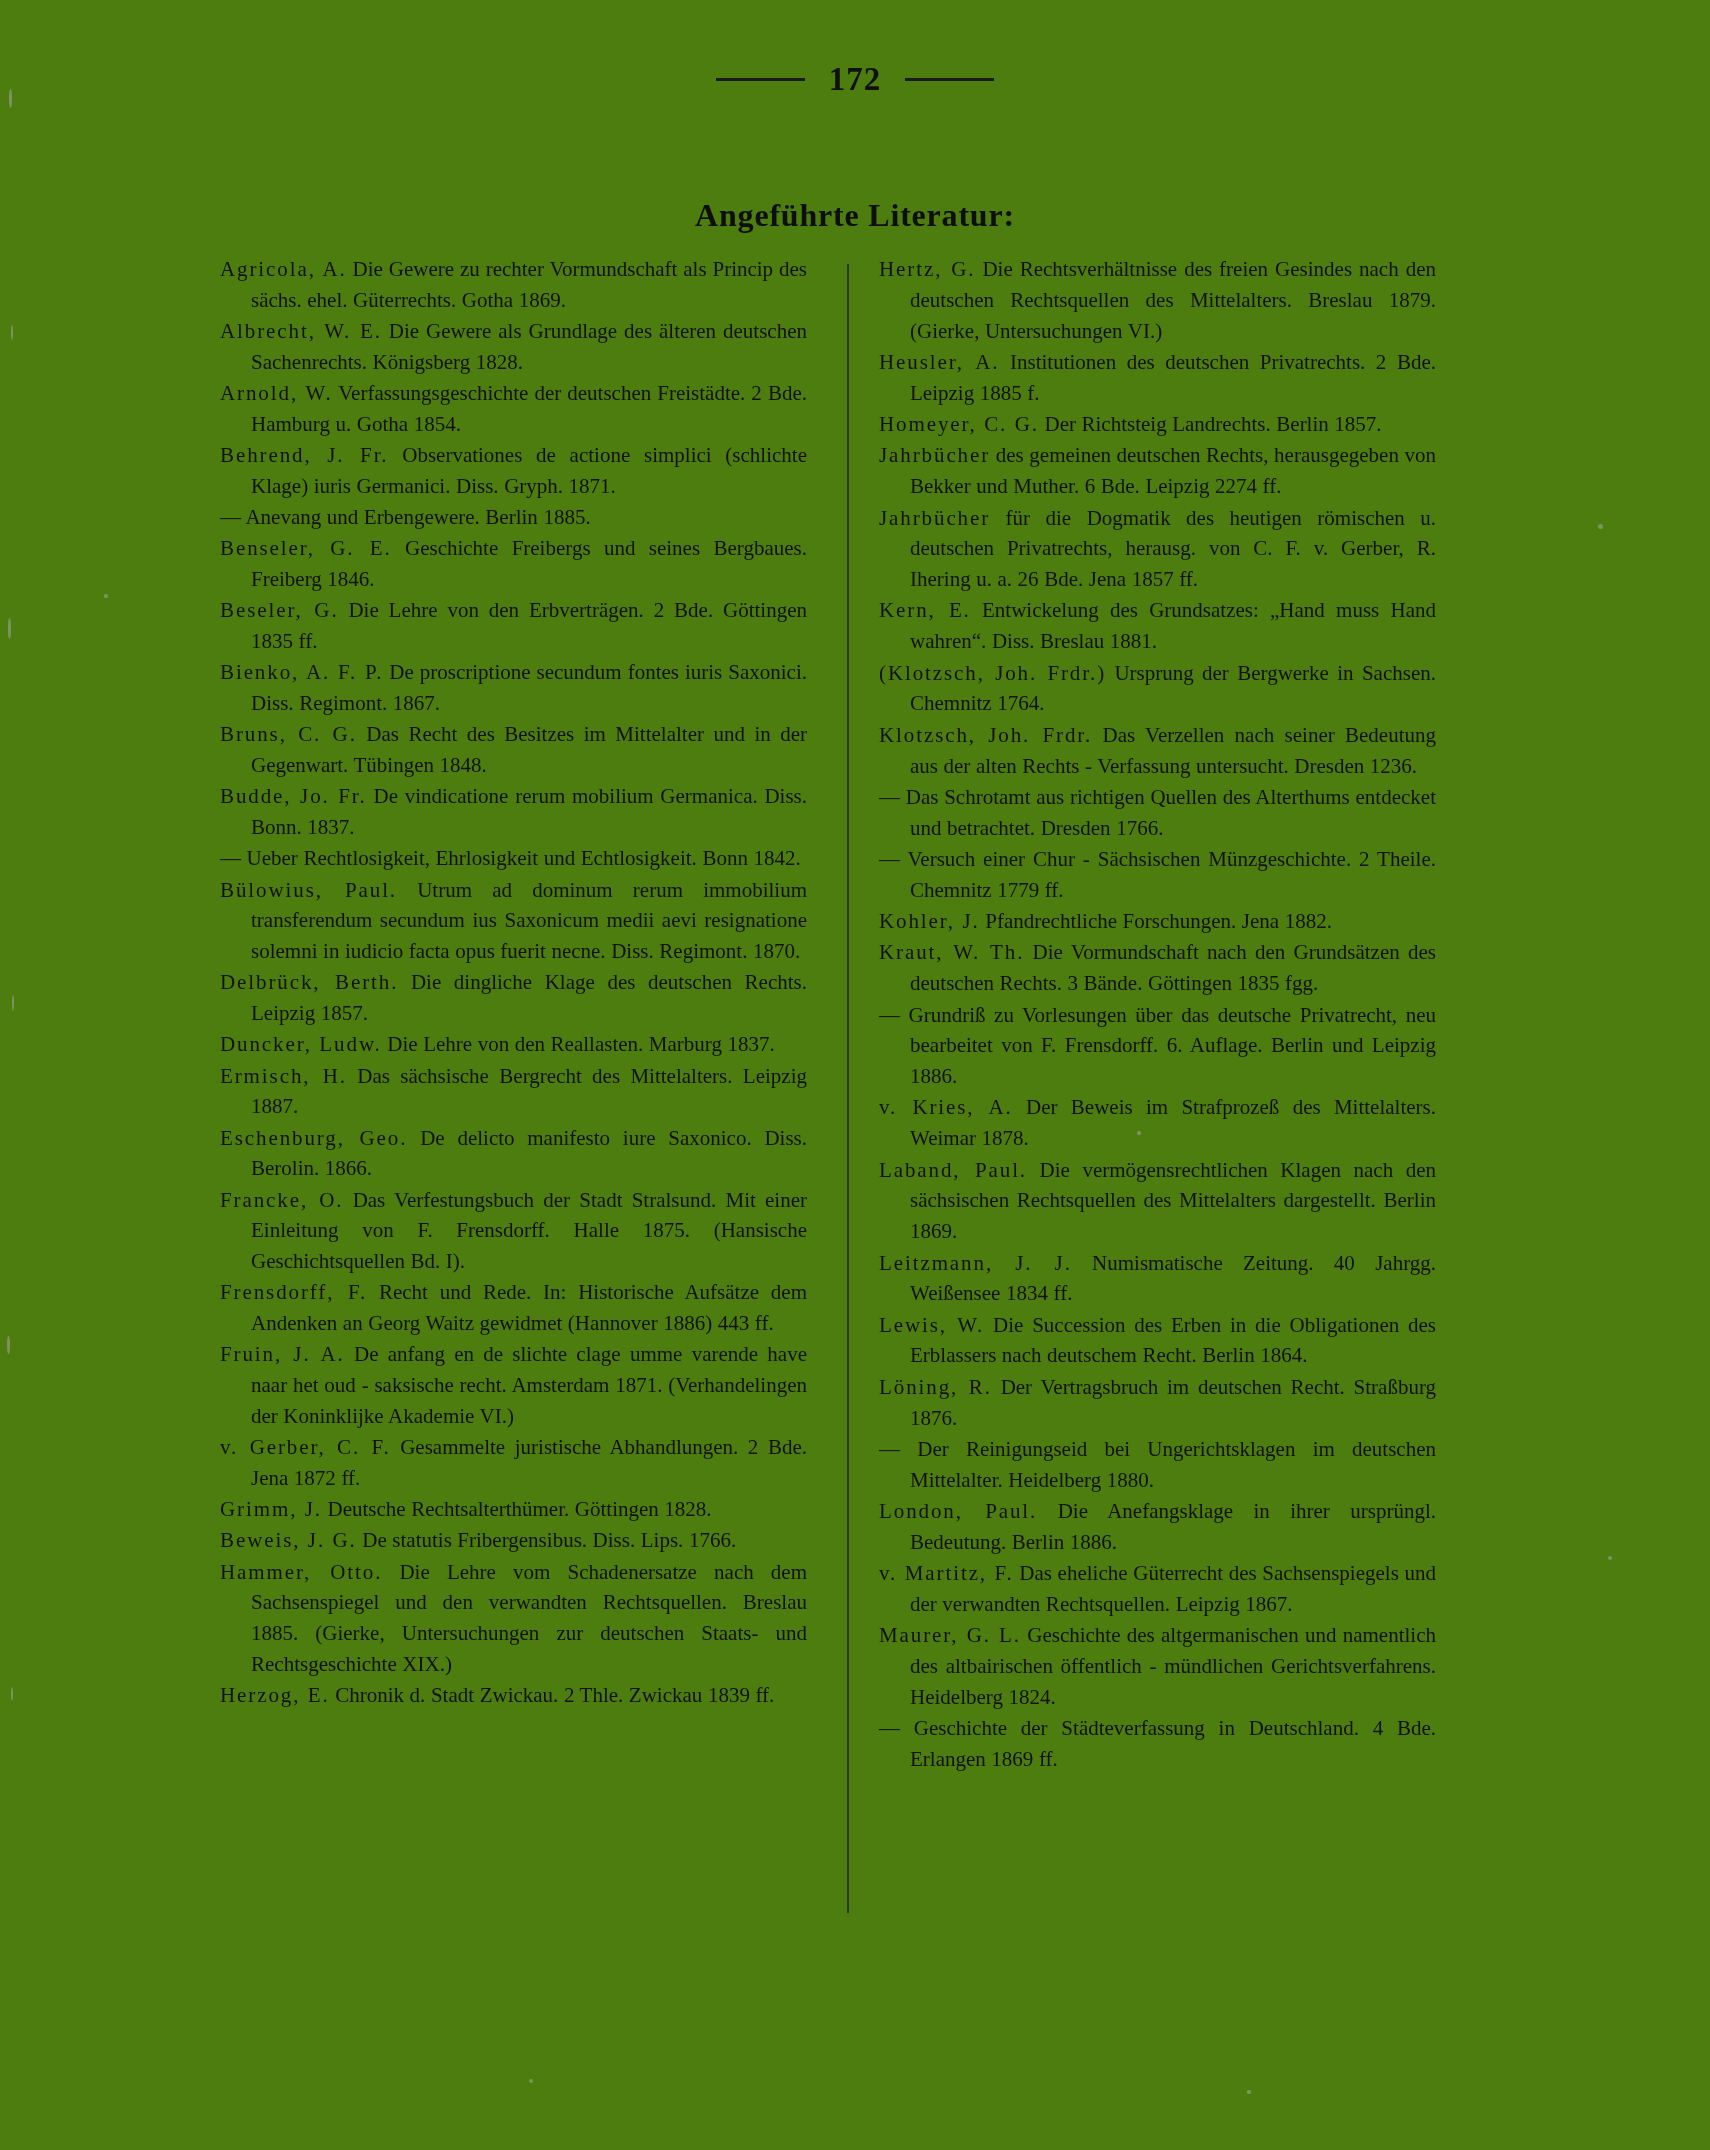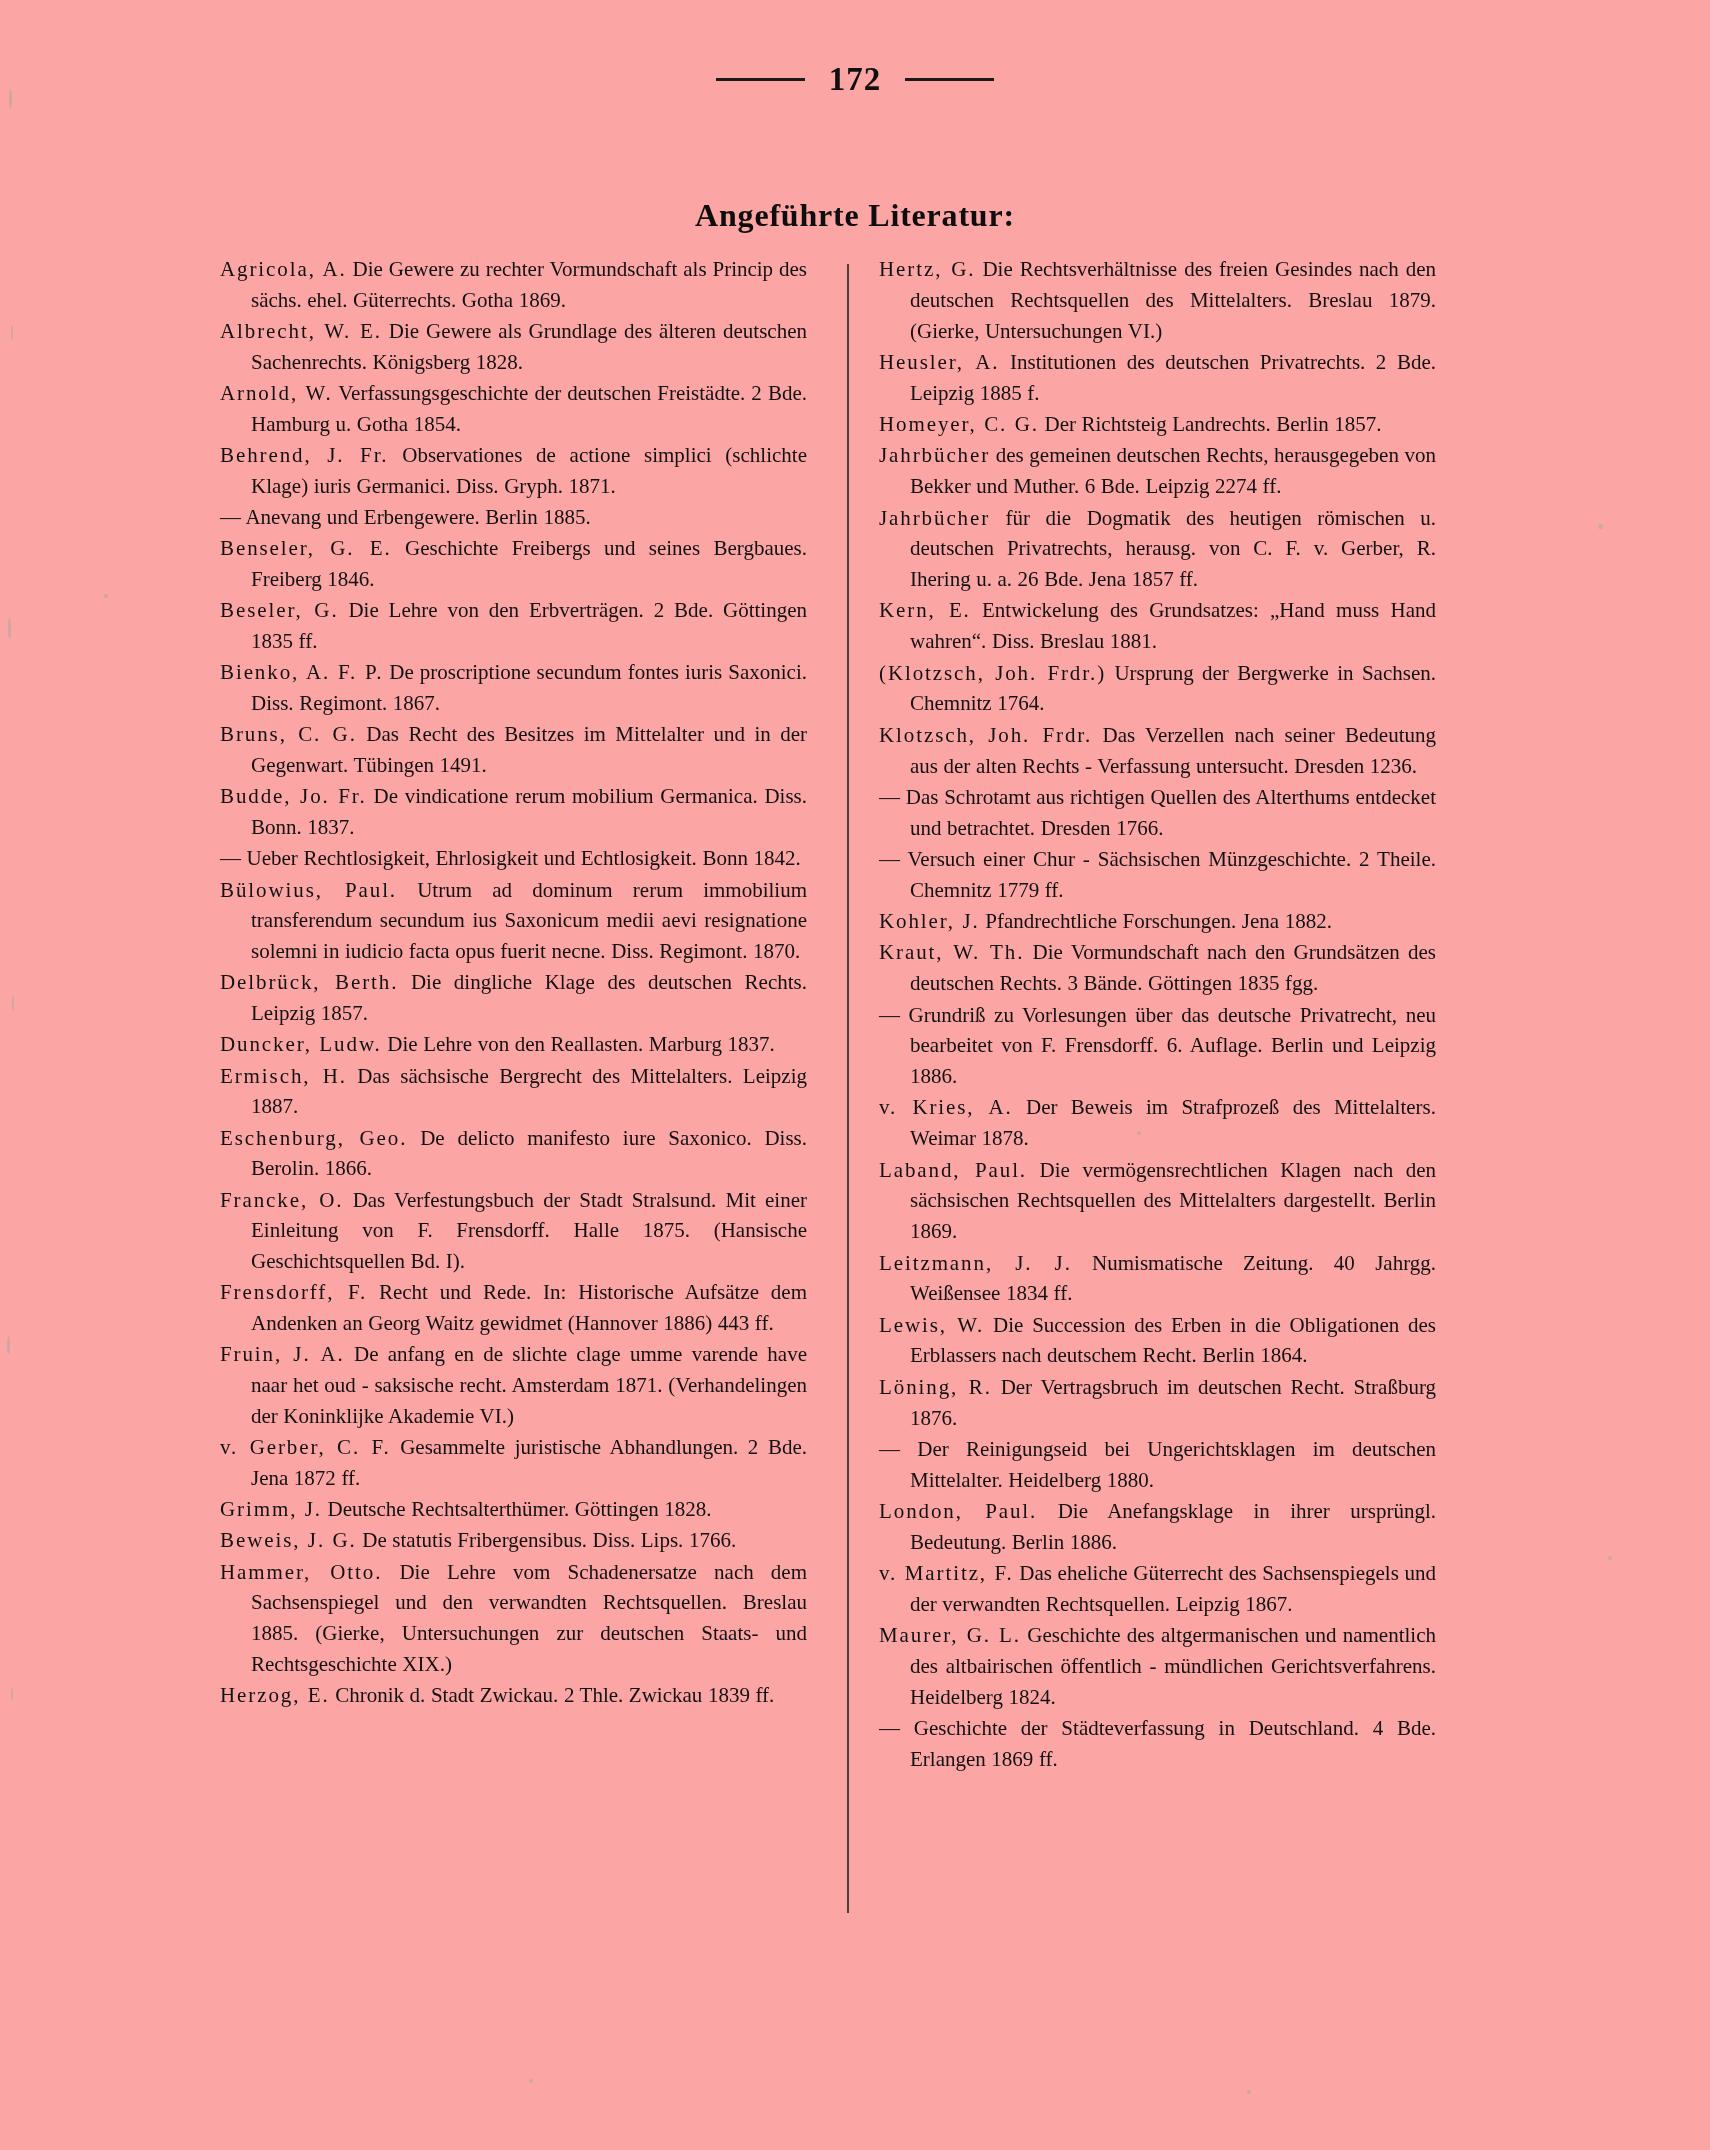--- a/index.html
+++ b/index.html
@@ -12,21 +12,21 @@
     height: 2151px;
     font-family: "Liberation Serif", "DejaVu Serif", serif;
     color: #111111;
     position: relative;
     overflow: hidden;
   }
 
   .page {
     position: absolute;
     inset: 0;
-    background: #fca5a5;
+    background: #4d7c0f;
   }
 
   
   .speck {
     position: absolute;
     background: #a8a8a4;
     border-radius: 50%;
     opacity: 0.55;
   }
 
@@ -153,21 +153,21 @@
   <div class="columns">
     <div class="col left">
         <p class="entry"><span class="au">Agricola, A.</span><span> Die Gewere zu rechter Vormundschaft als Princip des sächs. ehel. Güterrechts.  Gotha 1869.</span></p>
         <p class="entry"><span class="au">Albrecht, W. E.</span><span>  Die Gewere als Grundlage des älteren deutschen Sachenrechts.  Königsberg 1828.</span></p>
         <p class="entry"><span class="au">Arnold, W.</span><span>  Verfassungsgeschichte der deutschen Freistädte.  2 Bde.  Hamburg u. Gotha 1854.</span></p>
         <p class="entry"><span class="au">Behrend, J. Fr.</span><span>  Observationes de actione simplici (schlichte Klage) iuris Germanici.  Diss. Gryph. 1871.</span></p>
         <p class="entry dash"><span class="em-dash">—</span><span> Anevang und Erbengewere.  Berlin 1885.</span></p>
         <p class="entry"><span class="au">Benseler, G. E.</span><span>  Geschichte Freibergs und seines Bergbaues.  Freiberg 1846.</span></p>
         <p class="entry"><span class="au">Beseler, G.</span><span>  Die Lehre von den Erbverträgen.   2 Bde.  Göttingen 1835 ff.</span></p>
         <p class="entry"><span class="au">Bienko, A. F. P.</span><span> De proscriptione secundum fontes iuris Saxonici.  Diss. Regimont. 1867.</span></p>
-        <p class="entry"><span class="au">Bruns, C. G.</span><span> Das Recht des Besitzes im Mittelalter und in der Gegenwart.  Tübingen 1491.</span></p>
+        <p class="entry"><span class="au">Bruns, C. G.</span><span> Das Recht des Besitzes im Mittelalter und in der Gegenwart.  Tübingen 1848.</span></p>
         <p class="entry"><span class="au">Budde, Jo. Fr.</span><span>  De vindicatione rerum mobilium Germanica.  Diss. Bonn. 1837.</span></p>
         <p class="entry dash"><span class="em-dash">—</span><span> Ueber Rechtlosigkeit, Ehrlosigkeit und Echtlosigkeit.  Bonn 1842.</span></p>
         <p class="entry"><span class="au">Bülowius, Paul.</span><span> Utrum ad dominum rerum immobilium transferendum secundum ius Saxonicum medii aevi resignatione solemni in iudicio facta opus fuerit necne.  Diss. Regimont. 1870.</span></p>
         <p class="entry"><span class="au">Delbrück, Berth.</span><span>  Die dingliche Klage des deutschen Rechts.  Leipzig 1857.</span></p>
         <p class="entry"><span class="au">Duncker, Ludw.</span><span>  Die Lehre von den Reallasten.  Marburg 1837.</span></p>
         <p class="entry"><span class="au">Ermisch, H.</span><span>  Das sächsische Bergrecht des Mittelalters.  Leipzig 1887.</span></p>
         <p class="entry"><span class="au">Eschenburg, Geo.</span><span>  De delicto manifesto iure Saxonico.  Diss. Berolin. 1866.</span></p>
         <p class="entry"><span class="au">Francke, O.</span><span>  Das Verfestungsbuch der Stadt Stralsund.  Mit einer Einleitung von F. Frensdorff.  Halle 1875.  (Hansische Geschichtsquellen Bd. I).</span></p>
         <p class="entry"><span class="au">Frensdorff, F.</span><span>  Recht und Rede.  In: Historische Aufsätze dem Andenken an Georg Waitz gewidmet (Hannover 1886) 443 ff.</span></p>
         <p class="entry"><span class="au">Fruin, J. A.</span><span>  De anfang en de slichte clage umme varende have naar het oud - saksische recht.  Amsterdam 1871.  (Verhandelingen der Koninklijke Akademie VI.)</span></p>

